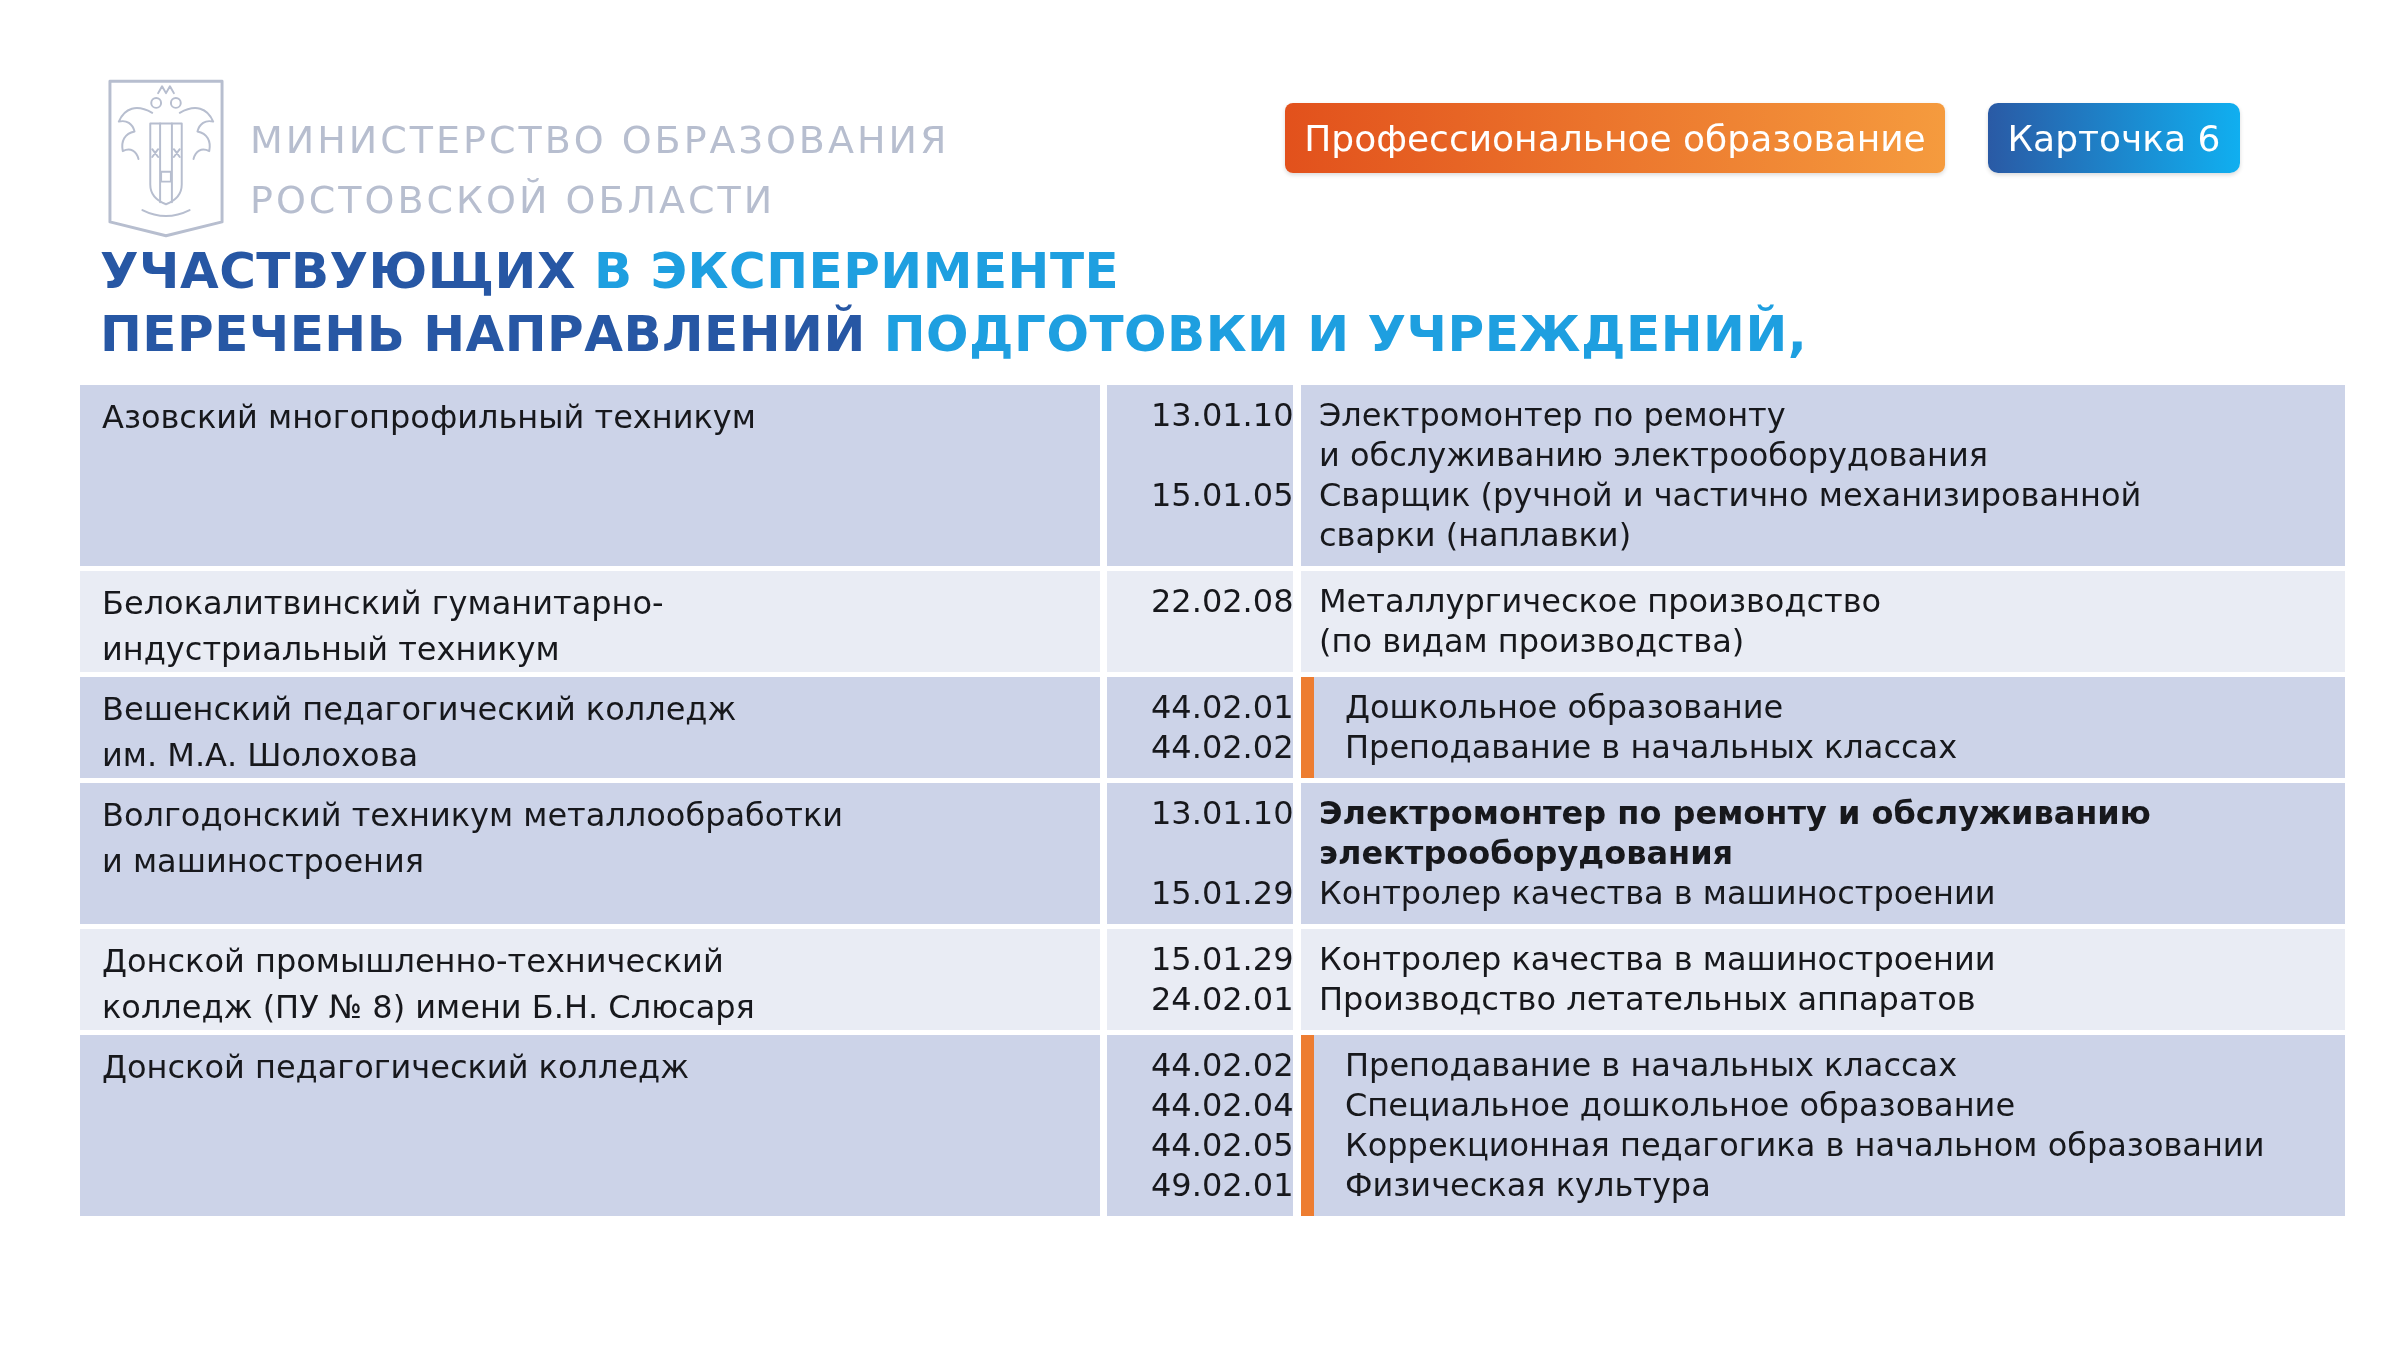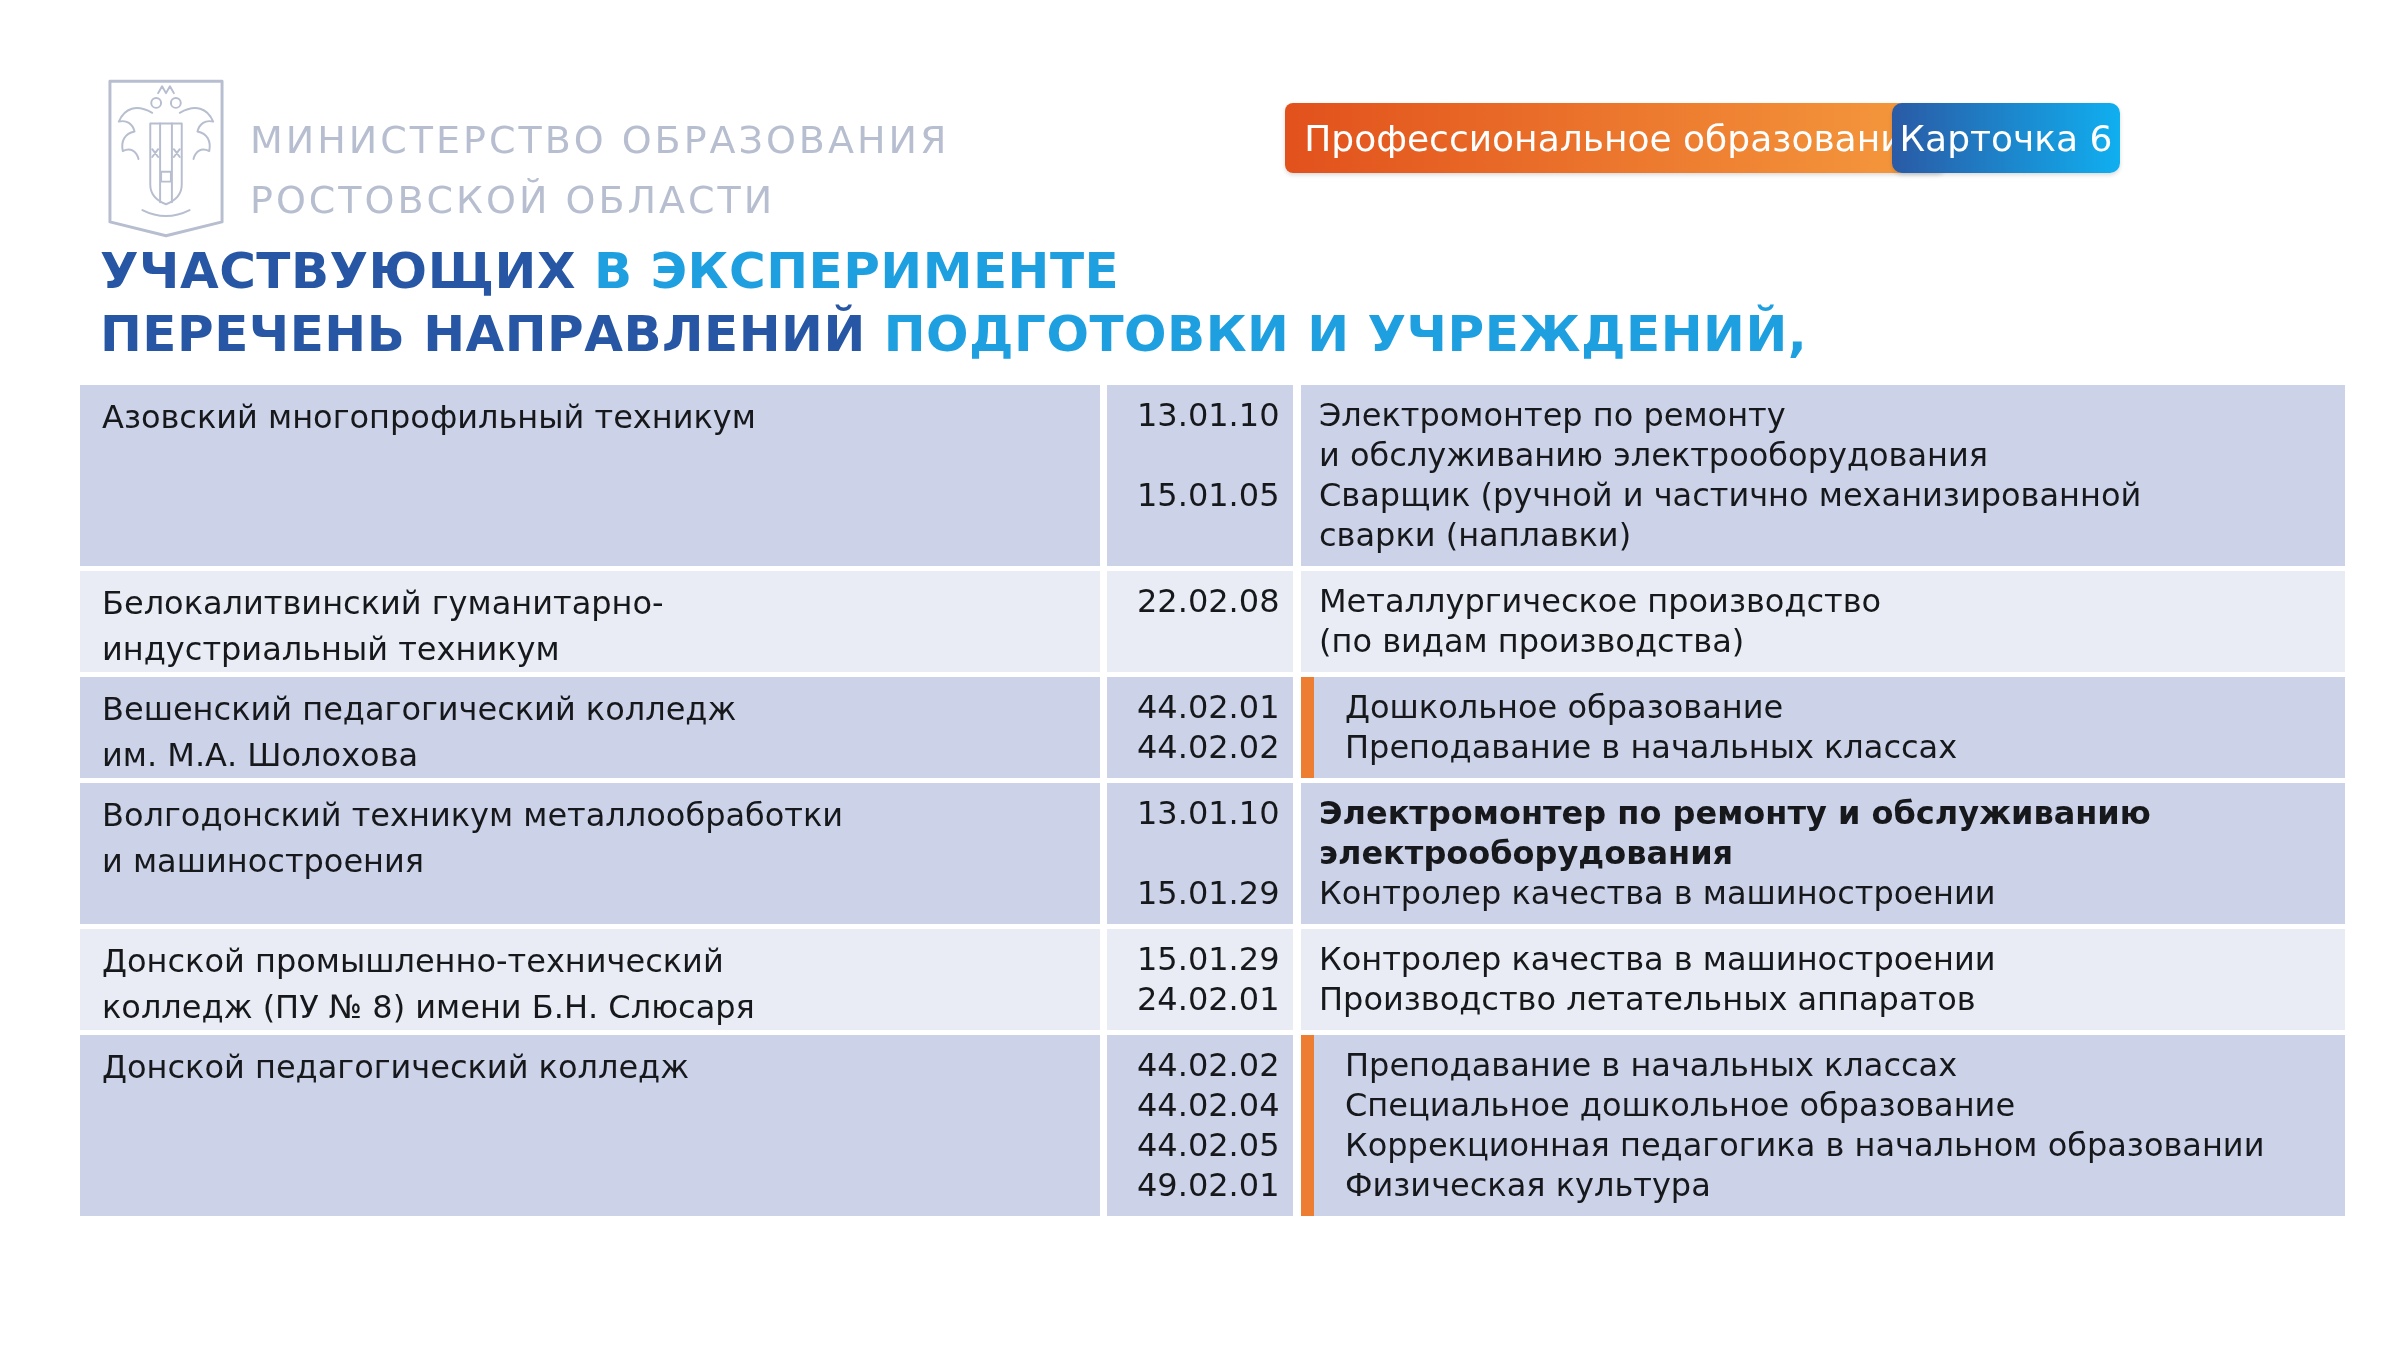--- a/index.html
+++ b/index.html
@@ -23,21 +23,21 @@
     position:absolute;top:103px;height:70px;
     display:flex;align-items:center;justify-content:center;
     color:#ffffff;font-size:36px;white-space:nowrap;
   }
   .badge-orange{
     left:1285px;width:660px;border-radius:8px;
     background:linear-gradient(90deg,var(--badge-orange-start,#e2511c),var(--badge-orange-end,#f59b3e));
     box-shadow:0 2px 4px rgba(0,0,0,0.15);
   }
   .badge-blue{
-    left:1892px;width:228px;border-radius:10px;
+    left:1988px;width:252px;border-radius:10px;
     background:linear-gradient(90deg,var(--badge-blue-start,#2a5aa5),var(--badge-blue-end,#10aff0));
     box-shadow:0 2px 4px rgba(0,0,0,0.15);
   }
   
   .page-title{
     position:absolute;left:100px;top:240px;
     font-size:50px;font-weight:700;line-height:63px;
     letter-spacing:0.5px;white-space:nowrap;
   }
   .t-dark{color:var(--title-dark-blue,#2757a4);}
@@ -47,21 +47,21 @@
   .trow{display:flex;align-items:stretch;margin-bottom:5px;font-size:32px;}
   .trow.odd  .cell-inst,.trow.odd  .cell-wrap{background:var(--row-dark,#ccd3e8);}
   .trow.even .cell-inst,.trow.even .cell-wrap{background:var(--row-light,#e9ecf4);}
   .cell-inst{
     flex:none;width:978px;margin-right:7px;
     padding:9px 20px 0 22px;
     line-height:46px;white-space:pre-line;
   }
   .cell-wrap{flex:1;position:relative;padding:10px 0 11px 0;}
   .entries{display:grid;grid-template-columns:194px 1fr;align-content:start;}
-  .code{grid-column:1;padding-left:30px;line-height:40px;white-space:nowrap;}
+  .code{grid-column:1;padding-left:30px;line-height:40px;white-space:nowrap;margin-left:14px;}
   .prog{grid-column:2;padding-left:18px;padding-right:12px;line-height:40px;white-space:pre-line;}
   .prog.indent{padding-left:44px;}
   .stripe{position:absolute;left:186px;top:0;bottom:0;width:8px;background:#ffffff;}
   .accent-bar{position:absolute;left:194px;top:0;bottom:0;width:13px;background:var(--accent-orange,#ed7d31);z-index:1;}
 </style>
 </head>
 <body>
 
 <div class="slide">
 

